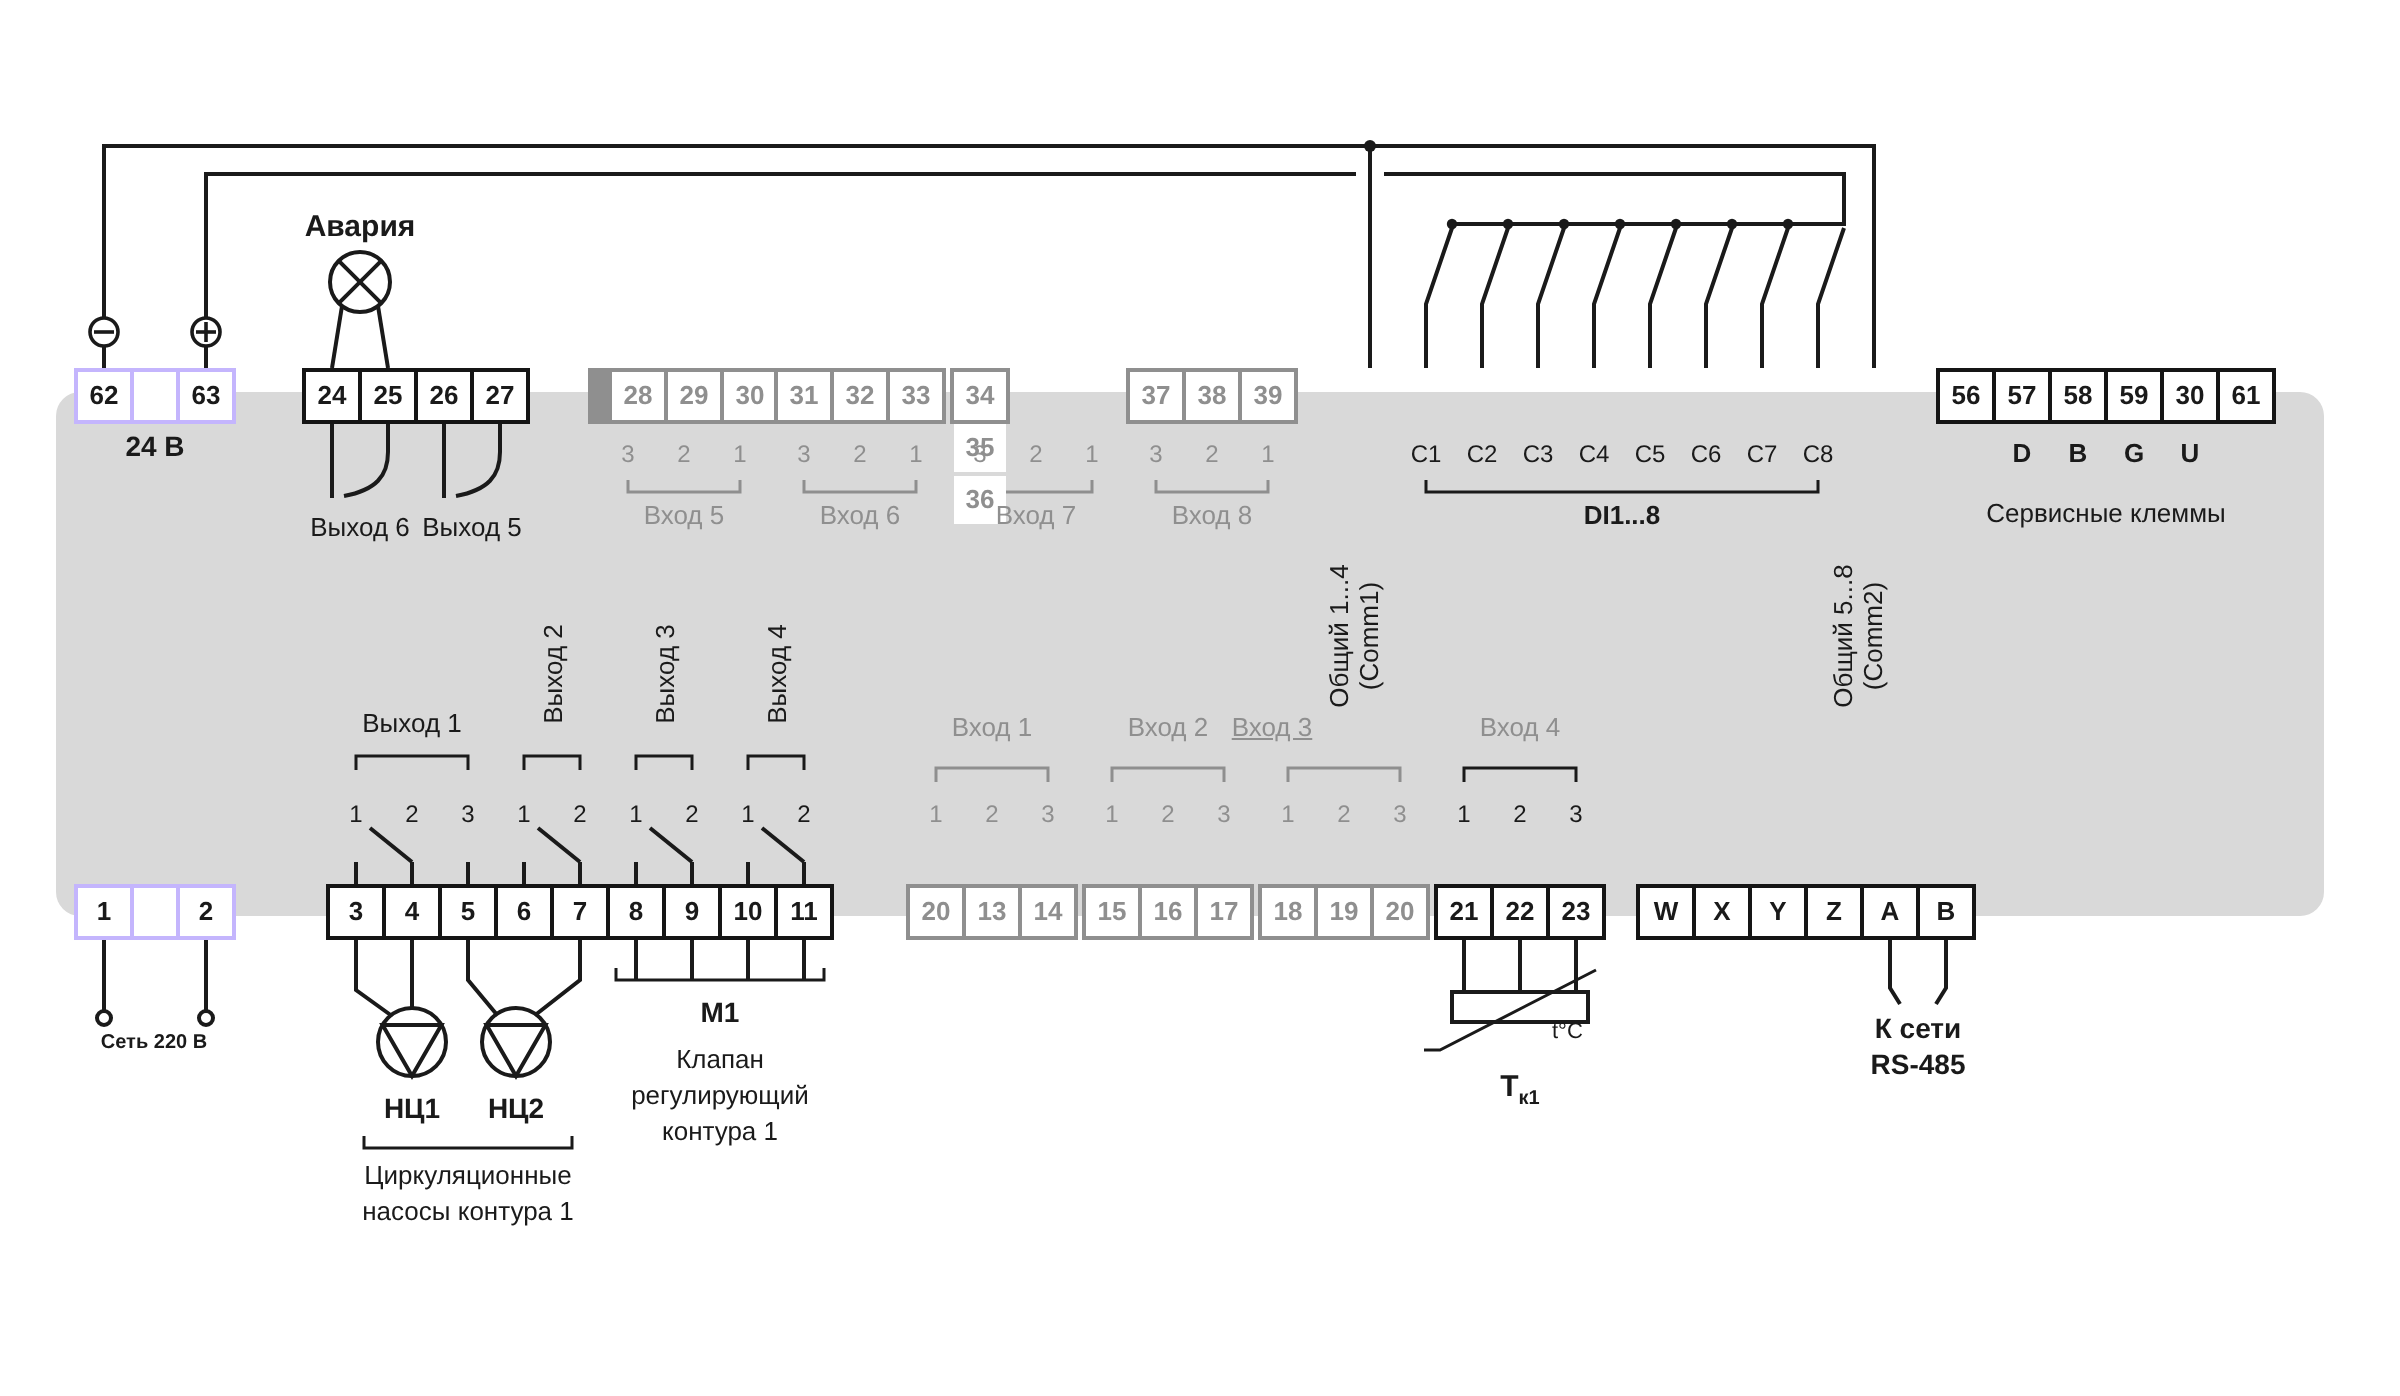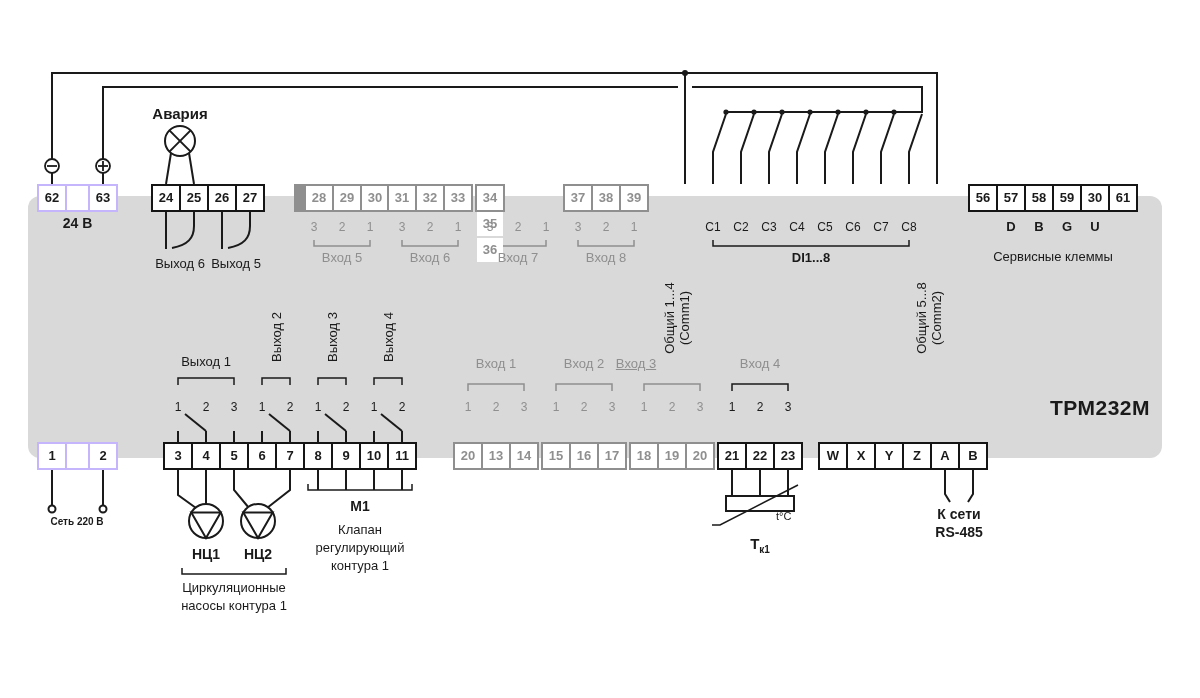--- a/index.html
+++ b/index.html
@@ -273,21 +273,20 @@
       <div class="cell">61</div>
     </div>
   <div class="pinrow boldpins" style="left:998px;top:220px;">
       <div class="pcell">D</div>
       <div class="pcell">B</div>
       <div class="pcell">G</div>
       <div class="pcell">U</div>
     </div>
   <div class="glabel" style="left:973px;top:249px;width:160px;">Сервисные клеммы</div>
 
-  <div class="model" style="left:990px;top:396px;width:160px;">ТРМ232М</div>
 
   <div class="pstrip" style="left:37px;top:442px;">
     <div class="cell">1</div>
     <div class="spacer"></div>
     <div class="cell">2</div>
   </div>
   <div class="glabel bold" style="left:7px;top:514px;width:140px;font-size:10px;">Сеть 220 В</div>
 
   <div class="tstrip" style="left:163px;top:442px;">
       <div class="cell">3</div>

